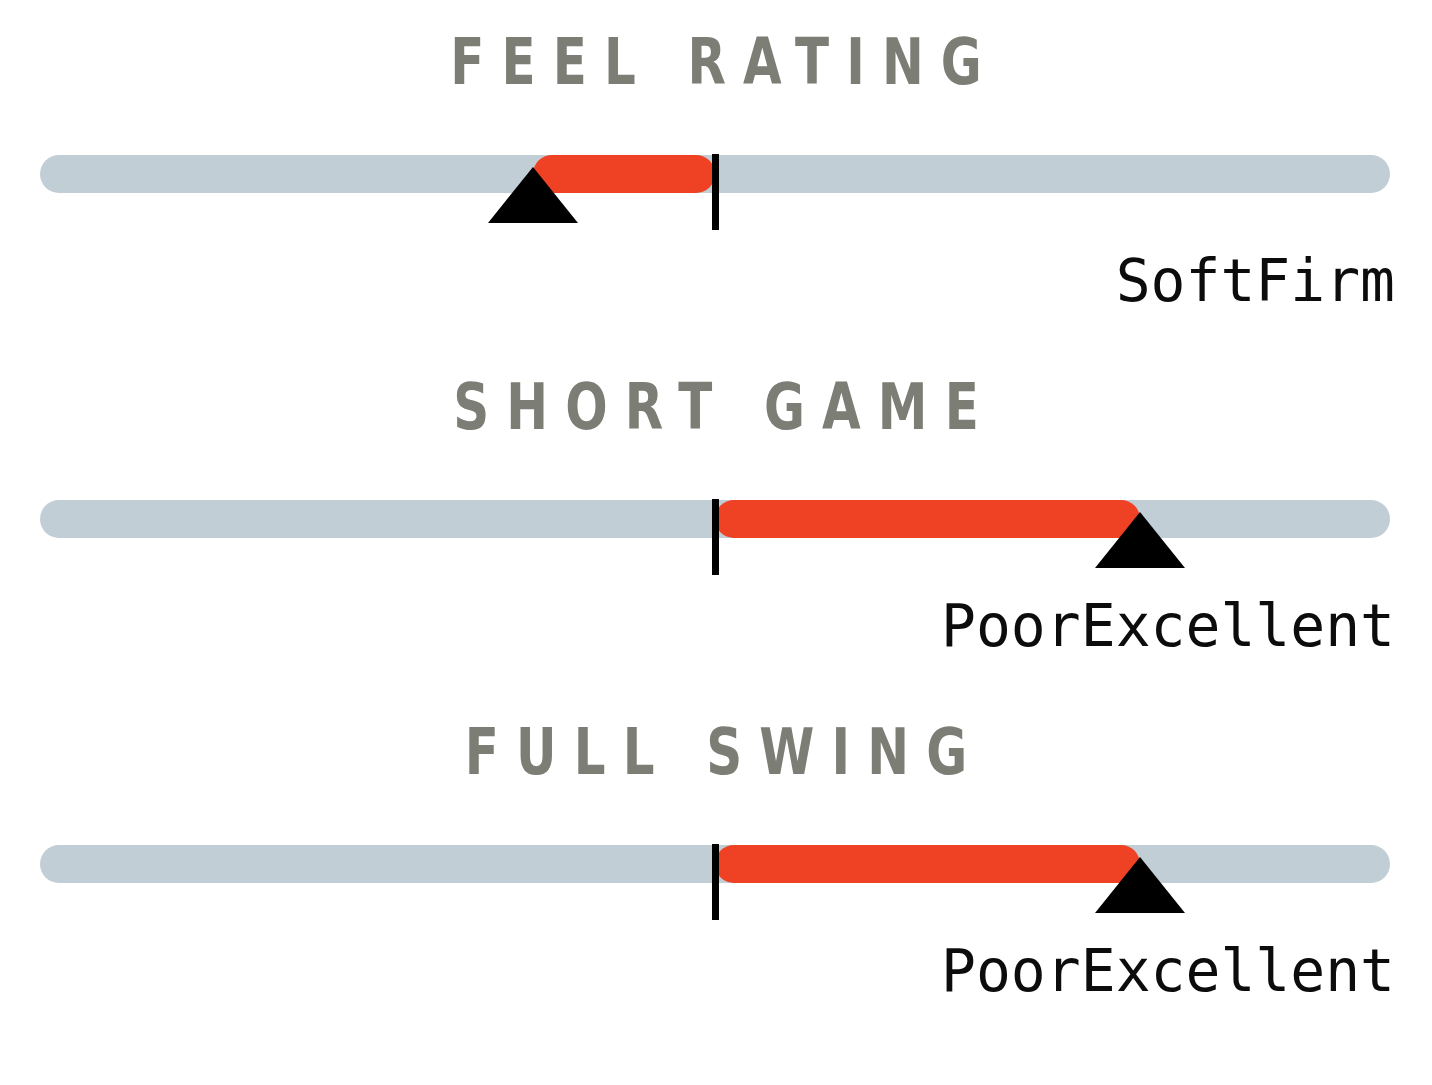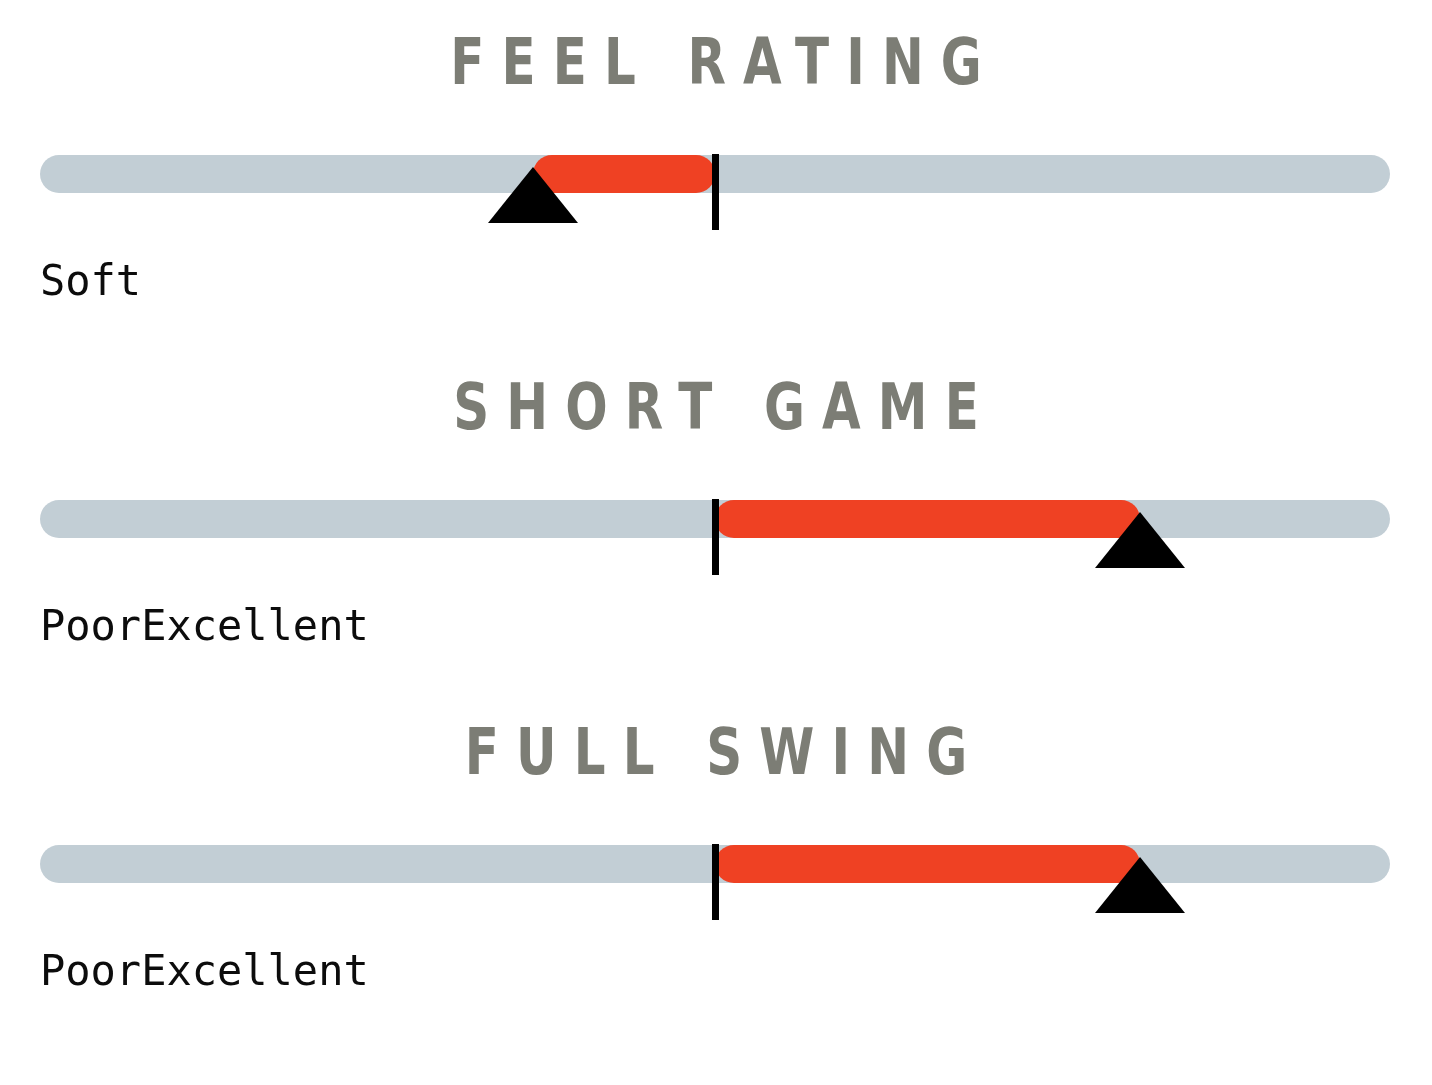--- a/index.html
+++ b/index.html
@@ -87,24 +87,24 @@
     border-bottom: 56px solid #000000;
     top: 12px;
   }
 
   
   .endpoints {
     position: absolute;
     left: 40px;
     width: 1355px;
     display: flex;
-    justify-content: flex-start;
+    justify-content: flex-end;
     align-items: baseline;
     font-family: "DejaVu Sans Mono", "Liberation Mono", monospace;
-    font-size: 42px;
+    font-size: 58px;
     line-height: 58px;
     color: #0c0c0c;
     white-space: nowrap;
     user-select: none;
   }
   .endpoint-label { display: block; }
   .endpoint-label.left  { text-align: left; }
   .endpoint-label.right { text-align: right; }
 </style>
 </head>
@@ -118,20 +118,21 @@
 
     <div class="slider" style="top:155px;">
       <div class="slider-track" style="background: rgb(194, 206, 213);"></div>
       <div class="slider-fill" style="left: 492.75px; width: 182.25px; background: rgb(239, 65, 35);"></div>
       <div class="slider-center-tick" style="left: 671.5px; background: rgb(0, 0, 0);"></div>
       <div class="slider-marker" style="left: 447.75px; border-bottom-color: rgb(0, 0, 0);"></div>
     </div>
 
     <div class="endpoints" style="top: 252px; color: rgb(12, 12, 12);">
       <span class="endpoint-label left">Soft</span>
+      <span class="endpoint-label right">Firm</span>
     </div>
   </div>
 
   <div class="rating-block" style="top:0;">
 
     <div class="block-title" style="top: 375px; color: rgb(124, 125, 117);">SHORT GAME</div>
 
     <div class="slider" style="top:500px;">
       <div class="slider-track" style="background: rgb(194, 206, 213);"></div>
       <div class="slider-fill" style="left: 675px; width: 425.25px; background: rgb(239, 65, 35);"></div>

